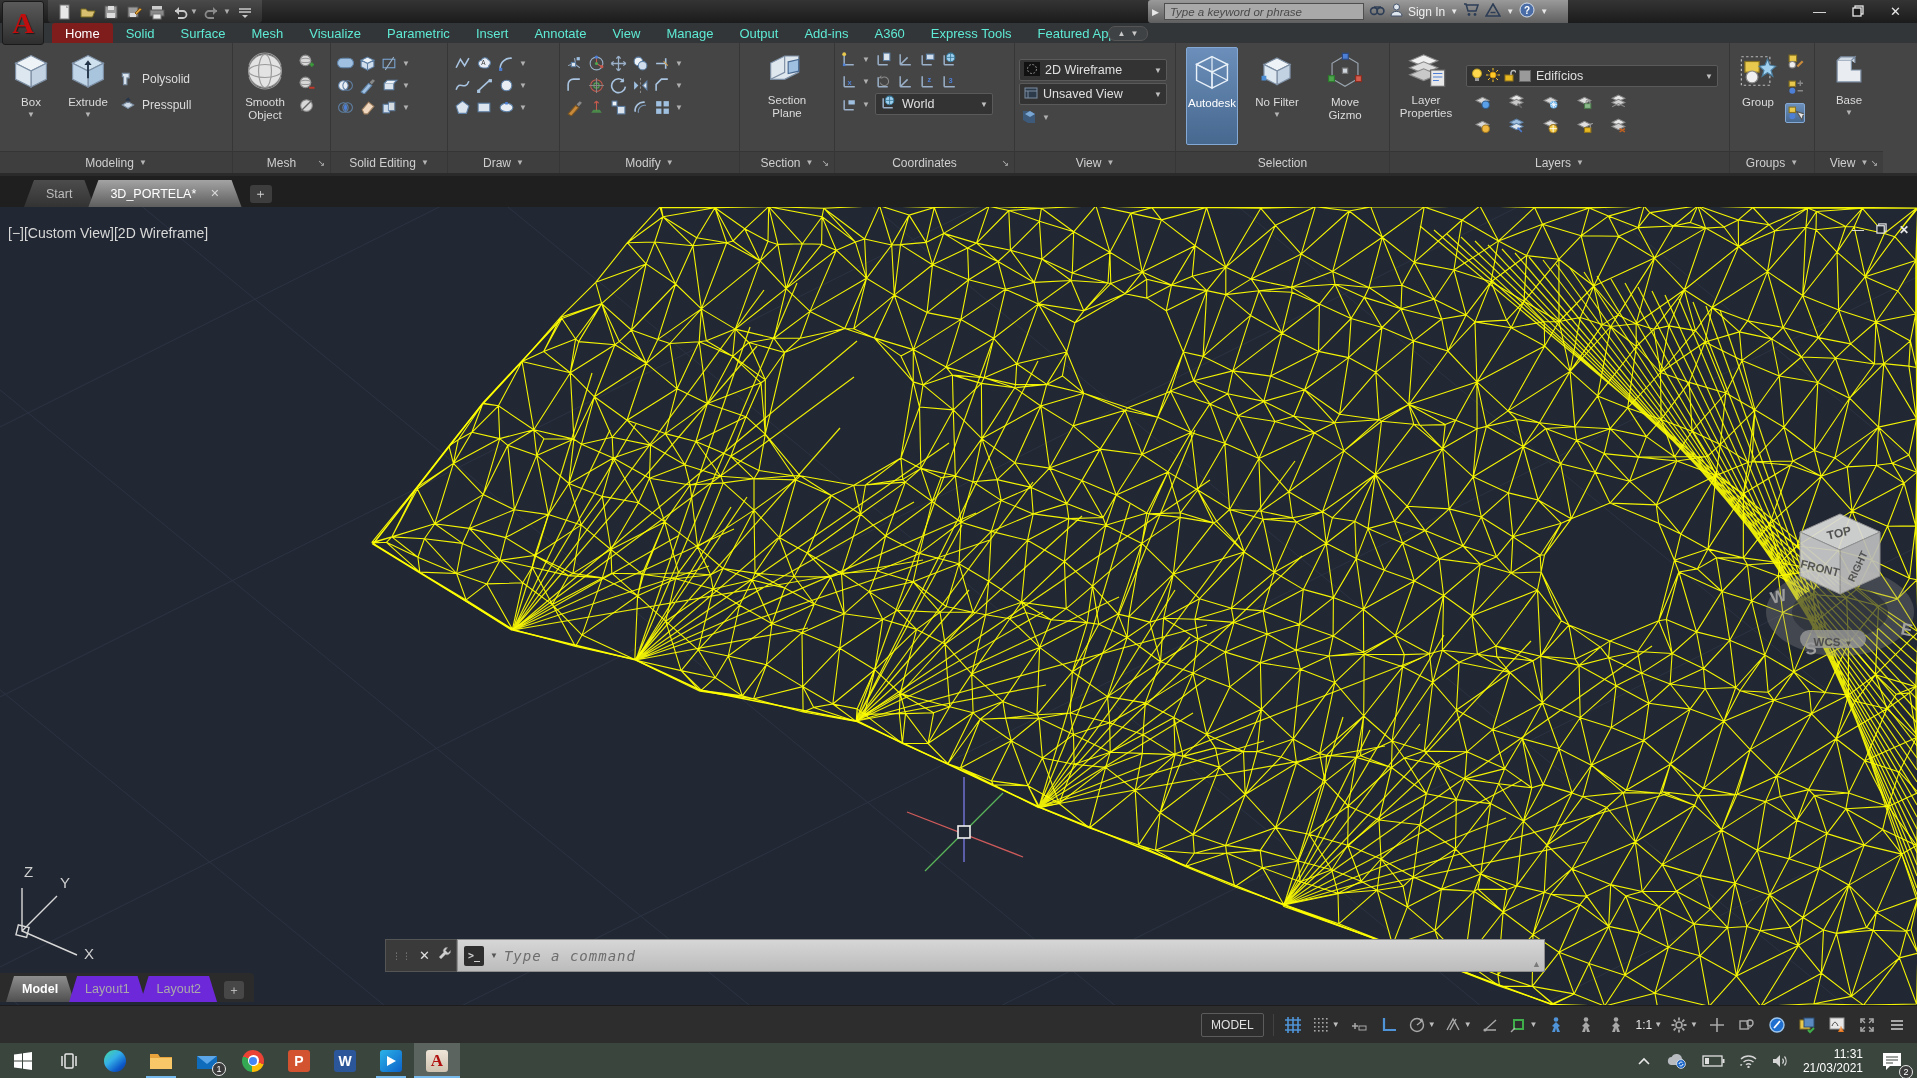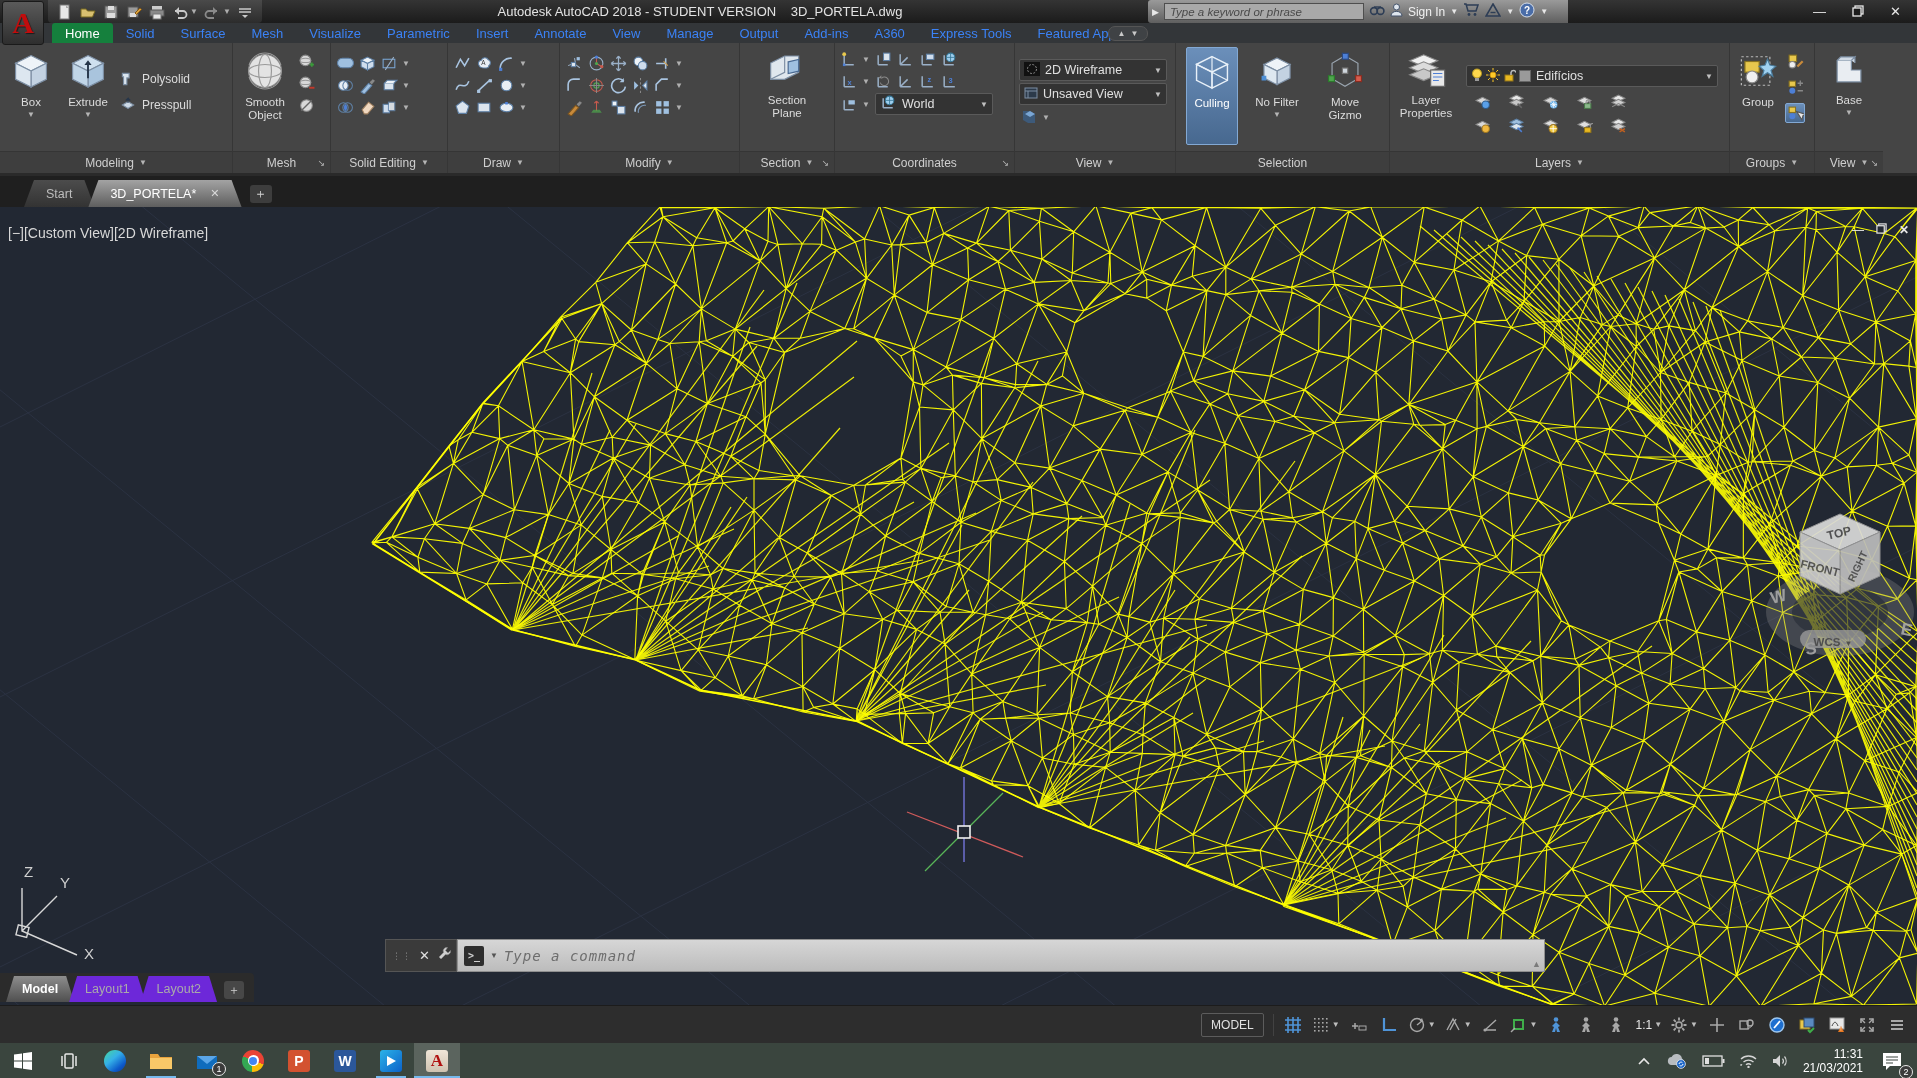--- a/index.html
+++ b/index.html
@@ -18,22 +18,22 @@
   #infocenter{left:1148px;top:0;width:420px;height:23px;background:linear-gradient(#9a9a9a,#5f5f5f);border-radius:3px 0 0 3px;display:flex;align-items:center;padding:0 4px;gap:5px;z-index:62}
   #ic-search{width:200px;height:17px;background:#a9a9a9;border:1px solid #4e4e4e;font:italic 11.5px "Liberation Sans",sans-serif;color:#3c3c3c;padding:0 5px;outline:none}
   #ic-search::placeholder{color:#4a4a4a}
   .ic-t{color:#f0f0f0;font-size:12px;white-space:nowrap}
   .icdd{color:#e8e8e8;font-size:8px}
   #winbtns{left:1740px;top:0;width:177px;height:23px;display:flex;align-items:center;justify-content:flex-end;gap:26px;padding-right:16px;z-index:62}
   .wb{color:#e8e8e8;font-size:13px;line-height:1;cursor:default}
   
   #menurow{left:0;top:23px;width:1917px;height:20px;background:#333639;z-index:55}
   #ribtabs{left:52px;top:23px;height:20px;display:flex;align-items:stretch;z-index:56}
-  .rtab{padding:0 13px;display:flex;align-items:center;color:#3b82f6;font-size:13px;white-space:nowrap}
-  .rtab.active{background:#15803d;border-radius:3px 3px 0 0;color:#fff}
+  .rtab{padding:0 13px;display:flex;align-items:center;color:#5eead4;font-size:13px;white-space:nowrap}
+  .rtab.active{background:#7f1d1d;border-radius:3px 3px 0 0;color:#fff}
   #ribtoggle{left:1108px;top:26px;width:40px;height:15px;background:#3f4245;border:1px solid #555;border-radius:7px;color:#c9c9c9;font-size:8px;display:flex;align-items:center;justify-content:center;gap:5px;z-index:56}
   
   #ribbon{left:0;top:43px;width:1917px;height:133px;background:#454545;border-bottom:3px solid #2a2a2a;display:flex;z-index:55}
   .panel{height:130px;border-right:1px solid #363636;display:flex;flex-direction:column}
   .pcontent{height:108px;display:flex;align-items:flex-start;padding:4px 4px 0 4px;gap:3px}
   .plabel{height:22px;display:flex;align-items:center;justify-content:center;gap:5px;color:#cfcfcf;font-size:12px;background:#3e3e3e;border-top:1px solid #353535}
   .plabel .car{font-size:8px;color:#b5b5b5}
   .plabel .lau{font-size:9px;color:#b5b5b5;position:absolute;right:5px}
   .plabel{position:relative}
   .bigbtn{width:54px;height:100px;display:flex;flex-direction:column;align-items:center;justify-content:flex-start;padding-top:4px;color:#dcdcdc;font-size:11.5px;text-align:center;border-radius:2px}
@@ -151,24 +151,20 @@
         </svg>
       </span>
       <span class="qdd">▼</span>
       <span class="qic">
         <svg width="16" height="16" viewBox="0 0 16 16">
           <path d="M2 5h12M2 8h12" stroke="#c9c9c9" stroke-width="1.4"></path>
           <path d="M5 11l3 3 3-3z" fill="#c9c9c9"></path>
         </svg>
       </span>
     </div>
-  <div id="tb-title" class="abs">
-    <span>Autodesk AutoCAD 2018 - STUDENT VERSION</span>&nbsp;&nbsp;&nbsp;
-    <span>3D_PORTELA.dwg</span>
-  </div>
   <div id="infocenter" class="abs">
     <span style="color:#e8e8e8;font-size:9px">▶</span>
     <input id="ic-search" placeholder="Type a keyword or phrase" style="">
     <span><svg width="16" height="14" viewBox="0 0 16 14">
           <circle cx="5" cy="8" r="3.4" fill="none" stroke="#2d3d55" stroke-width="1.6"></circle>
           <circle cx="11.5" cy="8" r="3.4" fill="none" stroke="#2d3d55" stroke-width="1.6"></circle>
           <path d="M5 4h7" stroke="#2d3d55" stroke-width="1.4"></path>
         </svg></span>
     <span><svg width="13" height="14" viewBox="0 0 13 14">
           <circle cx="6.5" cy="4" r="3" fill="#dfe6ee" stroke="#44536b"></circle>
@@ -722,21 +718,21 @@
         </div>
     </div>
 
     <div class="panel" style="width:214px">
       <div class="pcontent" style="gap:10px;padding-left:10px">
         <div class="bigbtn pressed" style="width:52px;height:98px">
           <span><svg width="38" height="40" viewBox="0 0 32 32">
                 <path d="M16 3L29 9.5 16 16 3 9.5Z M16 16L29 9.5V23L16 29.5Z M16 16L3 9.5V23L16 29.5Z" fill="none" stroke="#e8f0f8" stroke-width="1.2"></path>
                 <path d="M3 9.5L29 23M16 3v26" stroke="#e8f0f8" stroke-width="1"></path>
               </svg></span>
-          <span class="blab">Culling</span>
+          <span class="blab">Autodesk</span>
         </div>
         <div class="bigbtn" style="width:58px">
           <span><svg width="38" height="40" viewBox="0 0 32 32">
                 <path d="M16 5L27 10.5 16 16 5 10.5Z" fill="#eef3f8" stroke="#7c8ea3"></path>
                 <path d="M16 16L27 10.5V22L16 27.5Z" fill="#c3d2e2" stroke="#7c8ea3"></path>
                 <path d="M16 16L5 10.5V22L16 27.5Z" fill="#dde7f0" stroke="#7c8ea3"></path>
                 <rect x="3" y="20" width="4" height="4" fill="#4d8fd6"></rect>
               </svg></span>
           <span class="blab">No Filter</span>
             <span class="car">▼</span>

